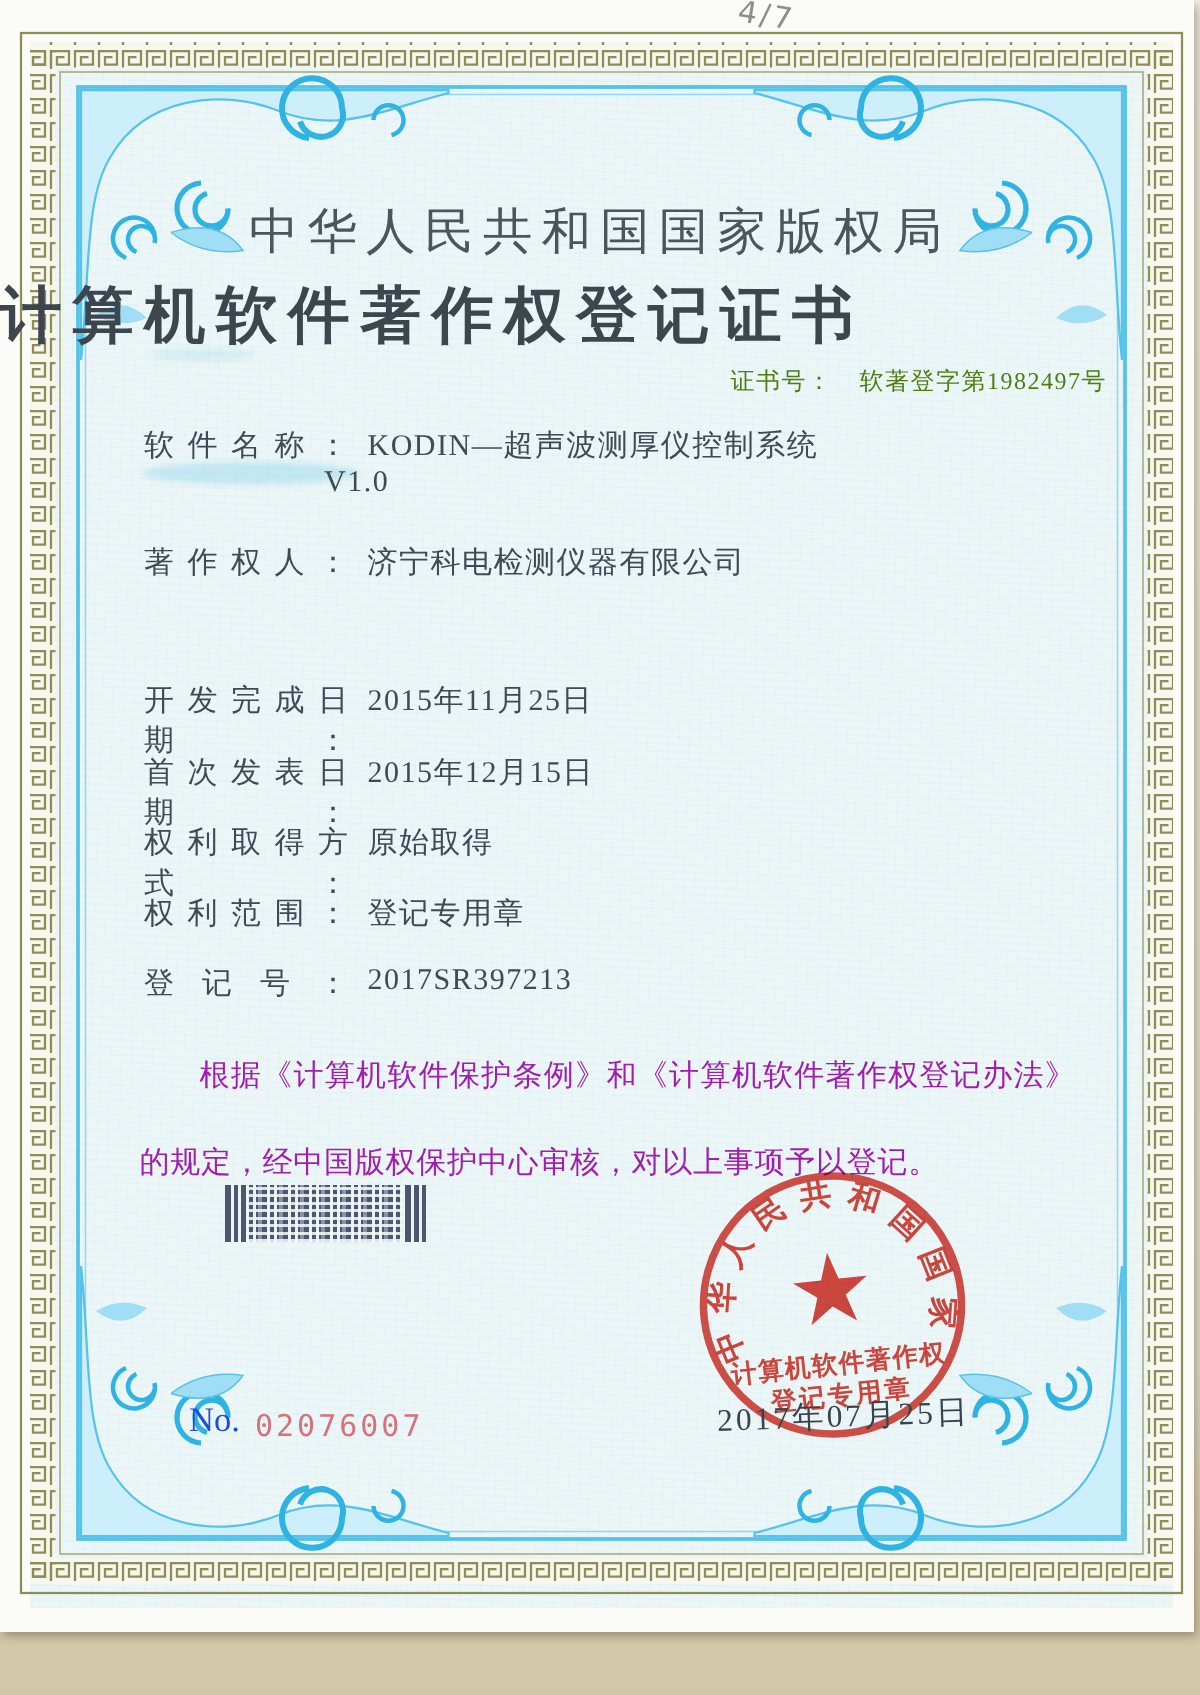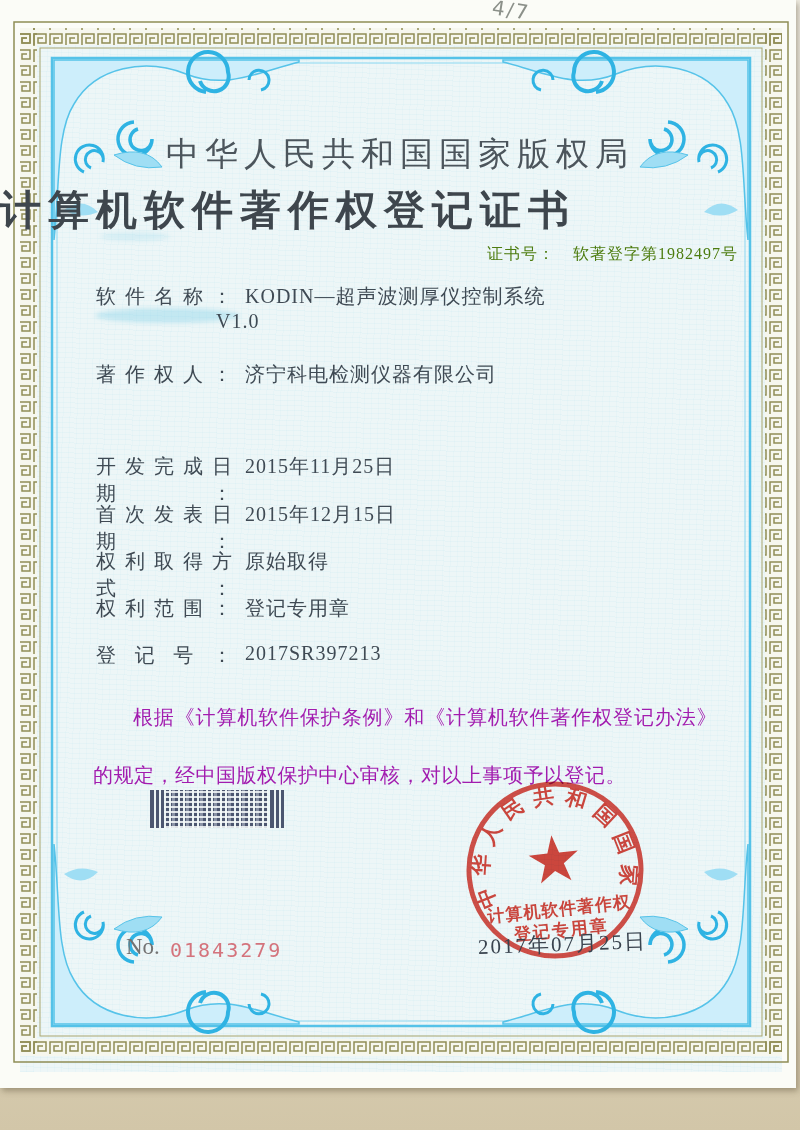--- a/index.html
+++ b/index.html
@@ -63,21 +63,21 @@
     background:repeating-linear-gradient(90deg,#4c5670 0 4px,#edf4f4 4px 6px,#4c5670 6px 9px,#edf4f4 9px 11px);
   }
   .barcode .endbar.r{right:-16px;}
   .barcode .endbar.l{left:-2px;}
   .seal{position:absolute;left:460px;top:775px;width:190px;height:190px;
     mix-blend-mode:multiply;opacity:.93;transform:rotate(-6deg);}
   .seal-date{
     position:absolute;left:478px;top:930px;font-size:21px;letter-spacing:2px;
     color:#39434e;transform:rotate(-2deg);
   }
-  .serial{position:absolute;left:126px;top:934px;font-size:23px;color:#737373;}
+  .serial{position:absolute;left:126px;top:934px;font-size:23px;color:#1d4ed8;}
   .serial-num{
     position:absolute;left:170px;top:938px;font-size:20px;color:#d4737c;
     letter-spacing:2px;font-family:"DejaVu Sans Mono",monospace;
   }
 </style>
 </head>
 <body>
 
 <div class="paper"></div>
 <div class="inner-bg"></div>
@@ -176,13 +176,13 @@
     <textPath href="#sealArc" startOffset="0" textLength="352" lengthAdjust="spacing">中华人民共和国国家版权局</textPath>
   </text>
   <polygon points="95,60 100.9,77.9 119.7,78 104.5,89.1 110.3,107 95,96 79.7,107 85.5,89.1 70.3,78 89.1,77.9" fill="#d93a30"></polygon>
   <text x="95" y="140" text-anchor="middle" font-size="17" font-weight="600" fill="#d93a30" letter-spacing="1" font-family="'Liberation Serif',serif">计算机软件著作权</text>
   <text x="95" y="161" text-anchor="middle" font-size="17" font-weight="600" fill="#d93a30" letter-spacing="2" font-family="'Liberation Serif',serif">登记专用章</text>
 </svg>
 
 <div class="seal-date">2017年07月25日</div>
 
 <div class="serial">No.</div>
-<div class="serial-num">01843279</div>
+<div class="serial-num">02076007</div>
 
 </body></html>

